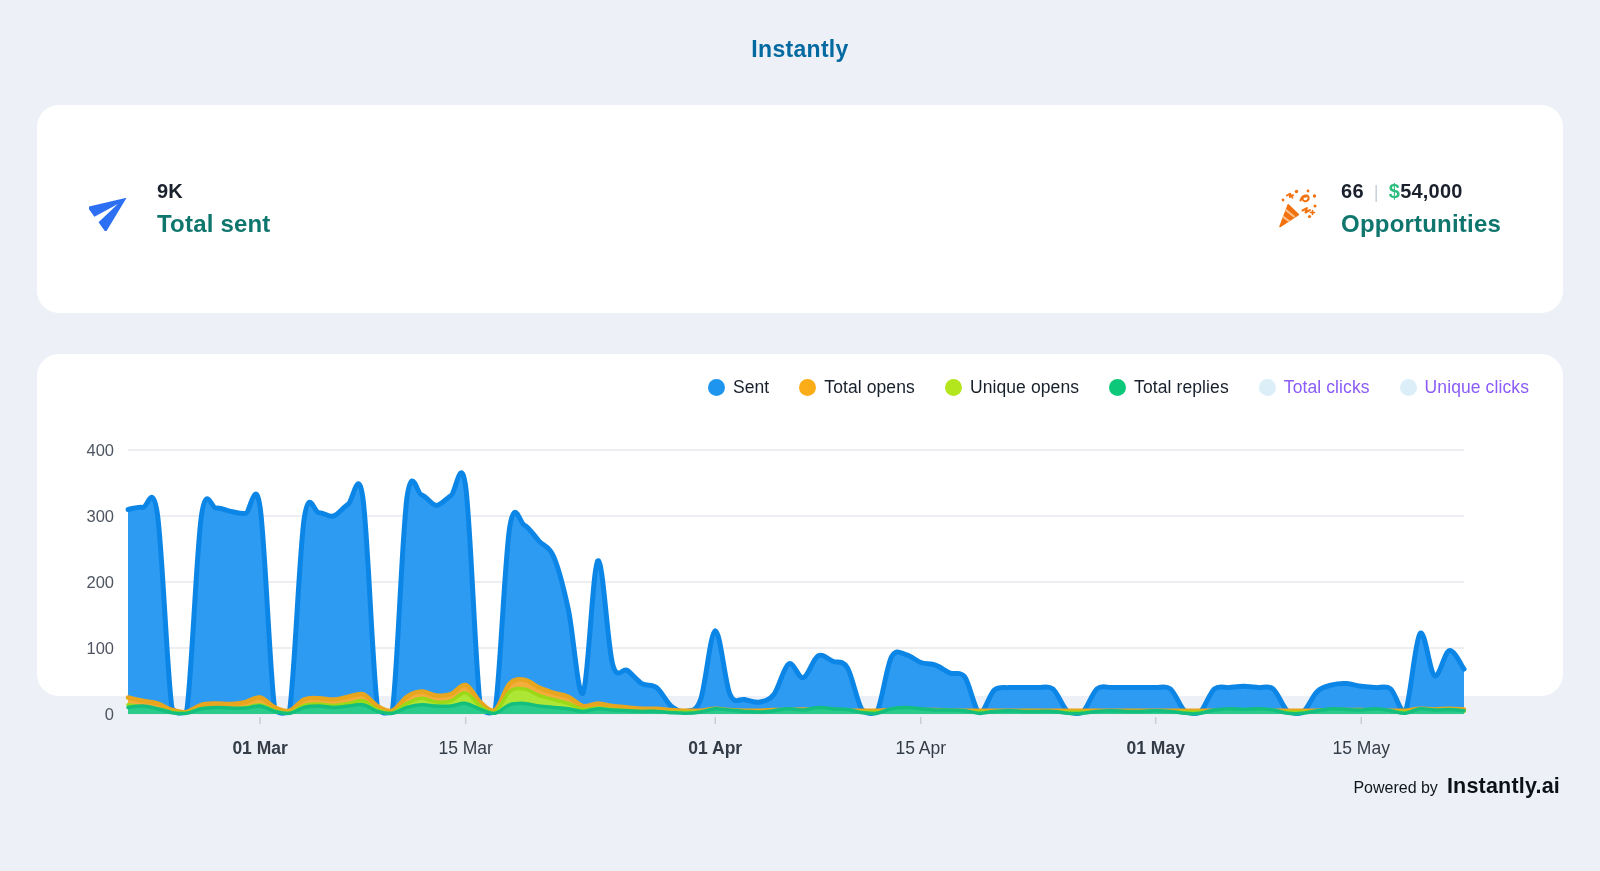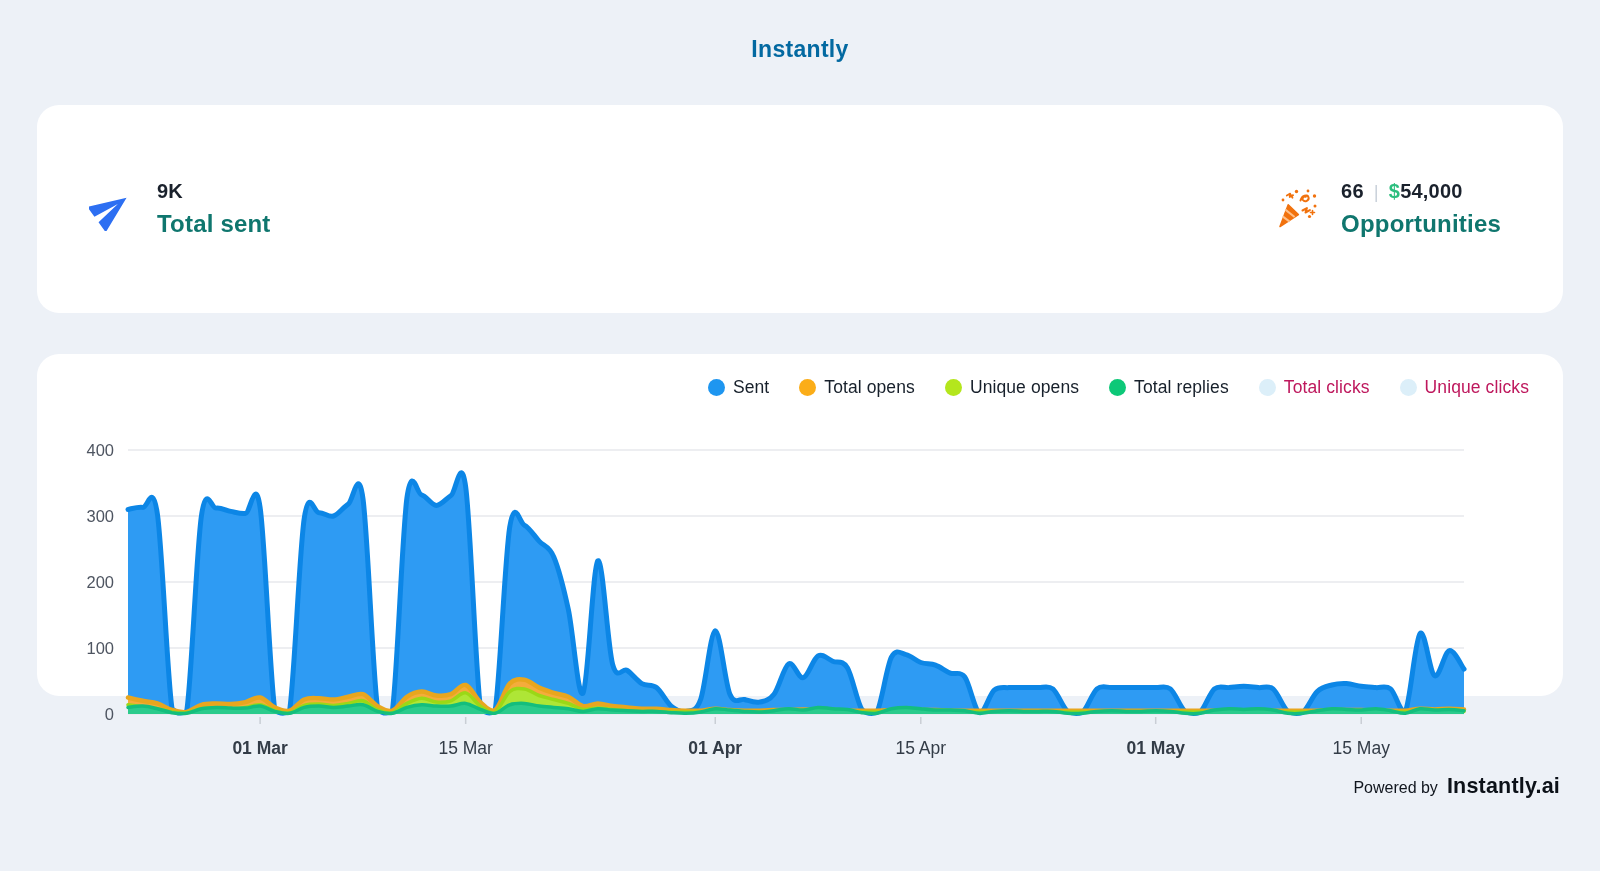--- a/index.html
+++ b/index.html
@@ -59,21 +59,21 @@
     display:flex;
     justify-content:flex-end;
     align-items:center;
     gap:30px;
     padding-right:10px;
     height:26px;
   }
   .legend-item{display:flex;align-items:center;gap:8px;cursor:pointer;}
   .legend-dot{width:17px;height:17px;border-radius:50%;flex:0 0 auto;}
   .legend-label{font-size:17.5px;color:#17202B;letter-spacing:.1px;}
-  .legend-item.disabled .legend-label{color:#be185d;}
+  .legend-item.disabled .legend-label{color:#8b5cf6;}
   #chart-container{margin-top:10px;}
   #chart-container svg{display:block;}
   
   .footer{
     margin:52px 40px 0 0;
     text-align:right;
     display:flex;
     justify-content:flex-end;
     align-items:baseline;
     gap:9px;

